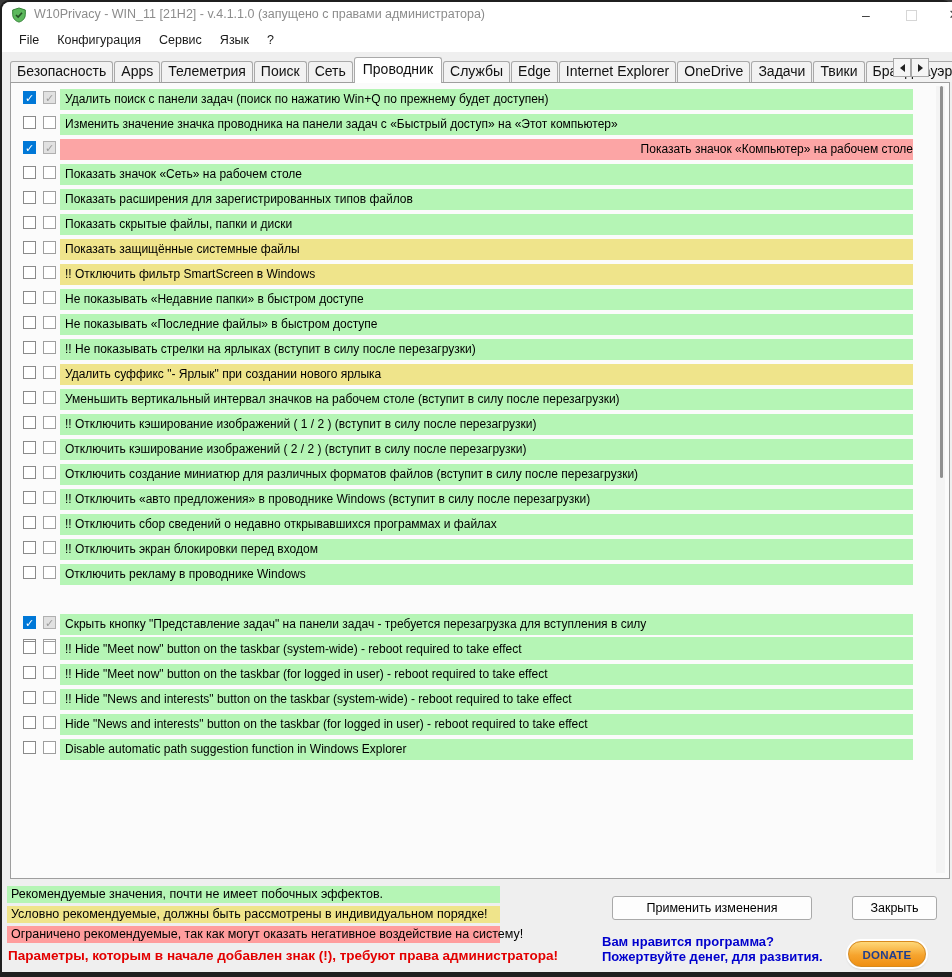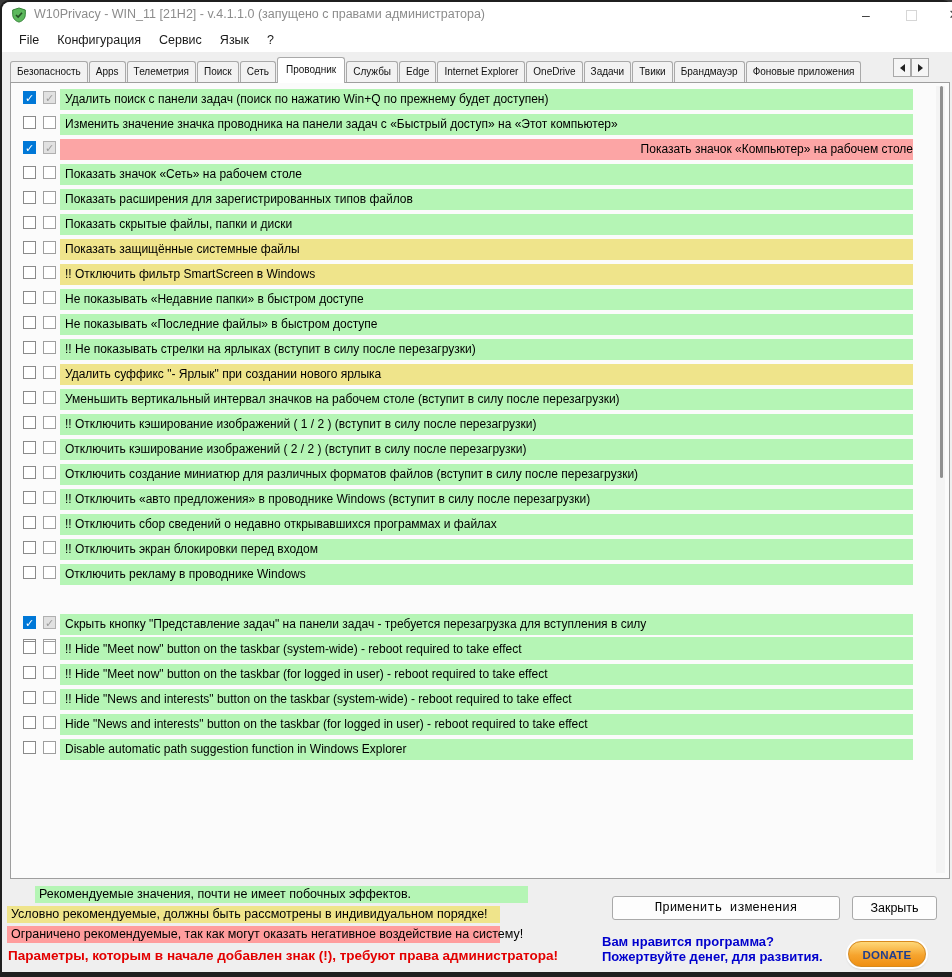--- a/index.html
+++ b/index.html
@@ -15,21 +15,21 @@
   .wc-min{right:90px;color:#444;font-size:14px;}
   .wc-max{right:45px;}
   .wc-max span{display:inline-block;width:9px;height:9px;border:1px solid #d6d6d6;margin-top:8px;}
   .wc-close{right:2px;color:#3c3c3c;font-size:13px;}
   
   .menubar{position:absolute;left:0;top:26px;width:100%;height:24px;background:#ffffff;
     display:flex;align-items:center;padding-left:8px;box-sizing:border-box;}
   .menu-item{font-size:12.5px;color:#1a1a1a;padding:3px 9px;white-space:nowrap;}
   
   .tabstrip{position:absolute;left:8px;top:55px;height:25px;display:flex;align-items:flex-end;z-index:3;}
-  .tab{height:20px;line-height:19px;font-size:10px;color:#111;background:#f2f2f2;
+  .tab{height:20px;line-height:19px;font-size:14px;color:#111;background:#f2f2f2;
     border:1px solid #a9a9a9;border-bottom:none;border-radius:3px 3px 0 0;padding:0 6px;
     margin-right:1px;white-space:nowrap;}
   .tab.active{height:25px;line-height:23px;background:#ffffff;z-index:4;position:relative;
     margin-bottom:-1px;padding:0 8px;}
   .tabscroll{position:absolute;left:891px;top:56px;display:flex;z-index:5;}
   .tsbtn{width:16px;height:17px;background:#f5f5f5;border:1px solid #a9a9a9;display:flex;
     align-items:center;justify-content:center;}
   .tri-l{width:0;height:0;border:4px solid transparent;border-right:5px solid #222;border-left:none;}
   .tri-r{width:0;height:0;border:4px solid transparent;border-left:5px solid #222;border-right:none;}
   
@@ -43,30 +43,30 @@
   .cb.checked{background:var(--cb-blue,#0078d7);border-color:var(--cb-blue,#0078d7);}
   .cb.c2.checked{background:#e1e1e1;border-color:#b0b0b0;color:#9a9a9a;}
   .bar{position:absolute;left:49px;top:2px;width:853px;height:21px;line-height:21px;
     font-size:12px;color:#000;padding-left:5px;box-sizing:border-box;white-space:nowrap;
     overflow:hidden;}
   .sb-track{position:absolute;right:4px;top:3px;width:9px;height:787px;background:#f4f4f4;}
   .sb-thumb{position:absolute;left:4px;top:0;width:3px;height:392px;background:#909090;border-radius:2px;}
   
   .legend-bar{position:absolute;left:5px;width:493px;height:17px;line-height:17px;
     font-size:12.5px;color:#000;padding-left:4px;box-sizing:border-box;white-space:nowrap;}
-  .lg1{top:884px;background:var(--green,#b5f5b5);margin-left:28px;}
+  .lg1{top:884px;background:var(--green,#b5f5b5);}
   .lg2{top:904px;background:var(--yellow,#f0e68c);}
   .lg3{top:924px;background:var(--red,#ff9d9d);}
   .admin-note{position:absolute;left:6px;top:946px;font-size:13.5px;font-weight:bold;
     color:#e30000;white-space:nowrap;}
   
   .btn{position:absolute;top:894px;height:24px;background:#fdfdfd;border:1px solid #a9a9a9;
     border-radius:3px;font-size:12.5px;color:#000;text-align:center;line-height:22px;
     box-sizing:border-box;}
-  .btn-apply{left:610px;width:228px;font-family:Liberation Mono, monospace;}
+  .btn-apply{left:610px;width:200px;}
   .btn-close{left:850px;width:85px;}
   .donate-text{position:absolute;left:600px;top:932px;font-size:13px;font-weight:bold;
     color:#0000cd;line-height:15px;white-space:nowrap;}
   .donate-btn{position:absolute;left:846px;top:939px;width:78px;height:26px;border-radius:13px;
     background:linear-gradient(#fed879,#f6a42e 55%,#ef8f12);border:1px solid #d98a1c;
     box-shadow:0 0 0 2px #ffffff,0 1px 3px rgba(0,0,0,.45);text-align:center;line-height:26px;
     font-size:11.5px;font-weight:bold;color:#1f3e8f;letter-spacing:.2px;box-sizing:border-box;}
 </style>
 </head>
 <body>

